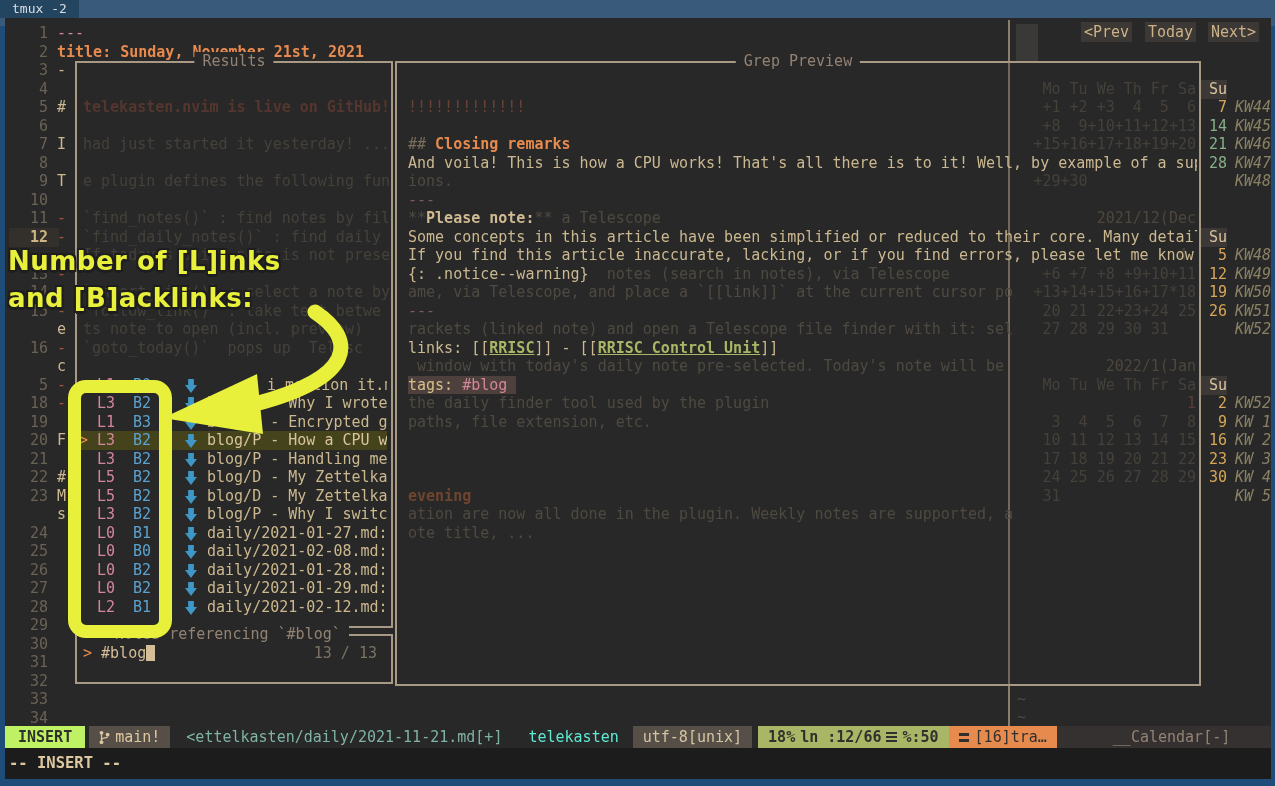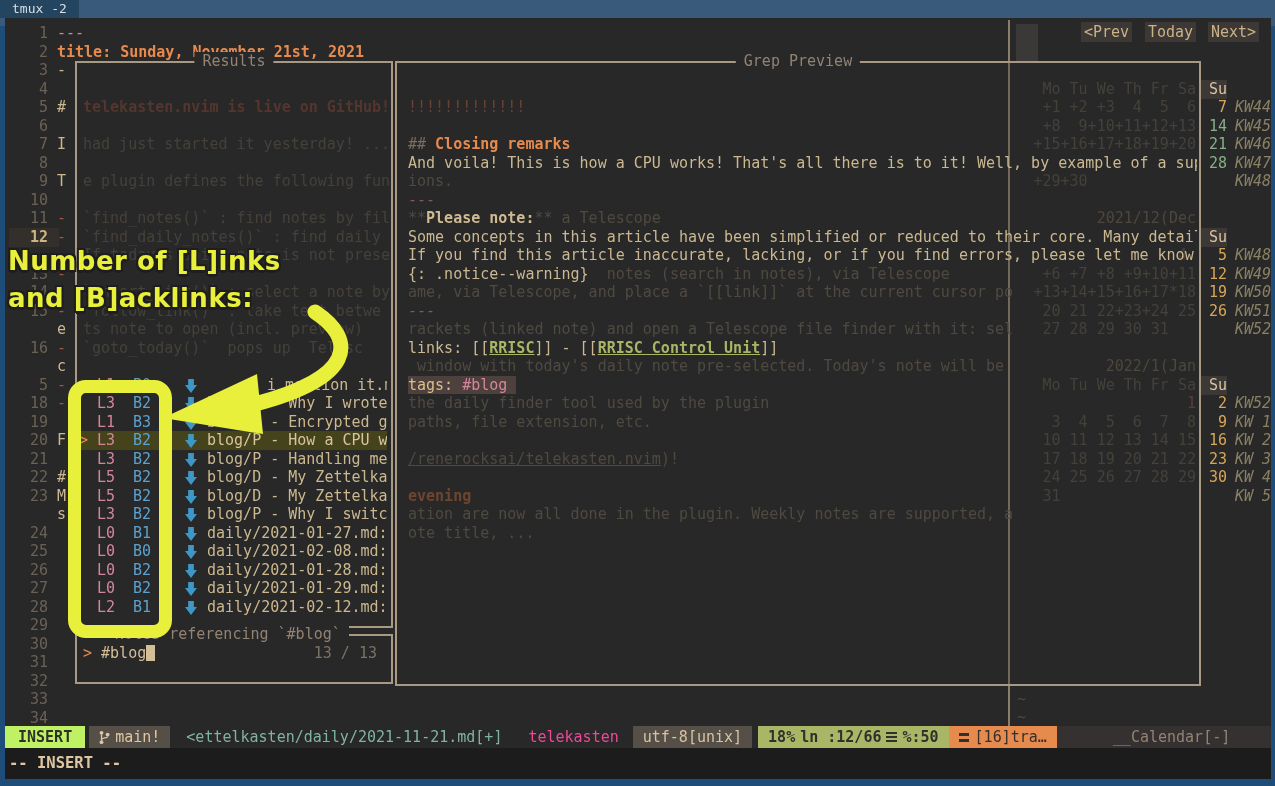--- a/index.html
+++ b/index.html
@@ -52,21 +52,21 @@
   .prompt-row{position:absolute;left:6px;top:8px;font-size:15px;line-height:19px;white-space:pre;}
   .pcaret{color:#e78a4e}.pquery{color:#d4be98}
   .cursorblk{display:inline-block;width:9px;height:16px;background:#d4be98;vertical-align:-3px;}
   .pcount{position:absolute;right:14px;top:8px;color:#7b7365;font-size:15px;line-height:19px;}
   
   .statusline{position:absolute;left:0;top:708px;width:1266px;height:22px;background:#282828;display:flex;font-size:15px;line-height:22px;}
   .seg{height:22px;white-space:pre;}
   .seg-mode{background:#bef264;color:#30302a;font-weight:bold;padding:0 13px;}
   .seg-branch{background:#564f47;color:#ddc7a1;padding:0 10px;margin-left:4px;display:flex;align-items:center;gap:5px;}
   .seg-file{color:#7fb3a5;padding:0 2px;margin-left:14px;}
-  .seg-plugin{color:#ec4899;margin-left:24px;}
+  .seg-plugin{color:#5eead4;margin-left:24px;}
   .seg-enc{background:#564f47;color:#d5c4a1;padding:0 10px;margin-left:14px;}
   .seg-pos{background:#a9b665;color:#32302f;font-weight:bold;padding:0 10px;margin-left:6px;display:flex;align-items:center;gap:5px;}
   .seg-warn{background:#e78a4e;color:#32302f;padding:0 10px;display:flex;align-items:center;gap:6px;}
   .seg-cal{flex:1;background:#353130;color:#928374;padding-left:56px;}
   .bars3{display:inline-block;width:11px;height:2px;background:#32302f;box-shadow:0 4px 0 #32302f,0 8px 0 #32302f;margin-top:-8px;}
   .bars2{display:inline-block;width:10px;height:3px;background:#32302f;box-shadow:0 6px 0 #32302f;margin-top:-6px;}
   .cmdarea{position:absolute;left:0;top:730px;width:1266px;height:31px;background:#1c1c1c;text-decoration:underline;}
   .cmdtext{position:absolute;left:4px;top:4px;color:#ddc7a1;font-size:15.5px;font-weight:bold;line-height:22px;white-space:pre;}
   
   .anno-text{position:absolute;left:3px;z-index:50;font-family:"DejaVu Sans","Liberation Sans",sans-serif;font-weight:800;font-size:26px;line-height:37px;color:#e9f03c;letter-spacing:.5px;white-space:pre;
@@ -189,21 +189,20 @@
         <div class="pline" style="top: 228px;"><span class="tan">If you find this article inaccurate, lacking, or if you find errors, please let me know</span></div>
         <div class="pline" style="top: 247px;"><span class="tan">{: .notice--warning}</span><span class="dim">  notes (search in notes), via Telescope</span></div>
         <div class="pline" style="top: 265px;"><span class="dim">ame, via Telescope, and place a `[[link]]` at the current cursor po</span></div>
         <div class="pline" style="top: 284px;"><span class="dimpink">---</span></div>
         <div class="pline" style="top: 302px;"><span class="dim">rackets (linked note) and open a Telescope file finder with it: sel</span></div>
         <div class="pline" style="top: 321px;"><span class="tan">links: [[</span><span class="glink">RRISC</span><span class="tan">]] - [[</span><span class="glink">RRISC Control Unit</span><span class="tan">]]</span></div>
         <div class="pline" style="top: 339px;"><span class="dim"> window with today's daily note pre-selected. Today's note will be</span></div>
         <div class="pline" style="top: 358px;"><span class="tagk">tags: </span><span class="tagv">#blog </span></div>
         <div class="pline" style="top: 376px;"><span class="dim">the daily finder tool used by the plugin</span></div>
         <div class="pline" style="top: 395px;"><span class="dim">paths, file extension, etc.</span></div>
-        <div class="pline" style="top: 432px;"><span class="dimu">/renerocksai/telekasten.nvim</span><span class="dim">)!</span></div>
         <div class="pline" style="top: 469px;"><span class="dimredb">evening</span></div>
         <div class="pline" style="top: 487px;"><span class="dim">ation are now all done in the plugin. Weekly notes are supported, a</span></div>
         <div class="pline" style="top: 506px;"><span class="dim">ote title, ...</span></div>
       </div>
 
     <div class="panel" style="left:70px;top:616px;width:314px;height:46px;">
       <span class="panel-title" style="left:30px">Notes referencing `#blog`</span>
       <div class="prompt-row"><span class="pcaret">&gt; </span><span class="pquery">#blog</span><span class="cursorblk"></span></div>
       <span class="pcount">13 / 13</span>
     </div>

